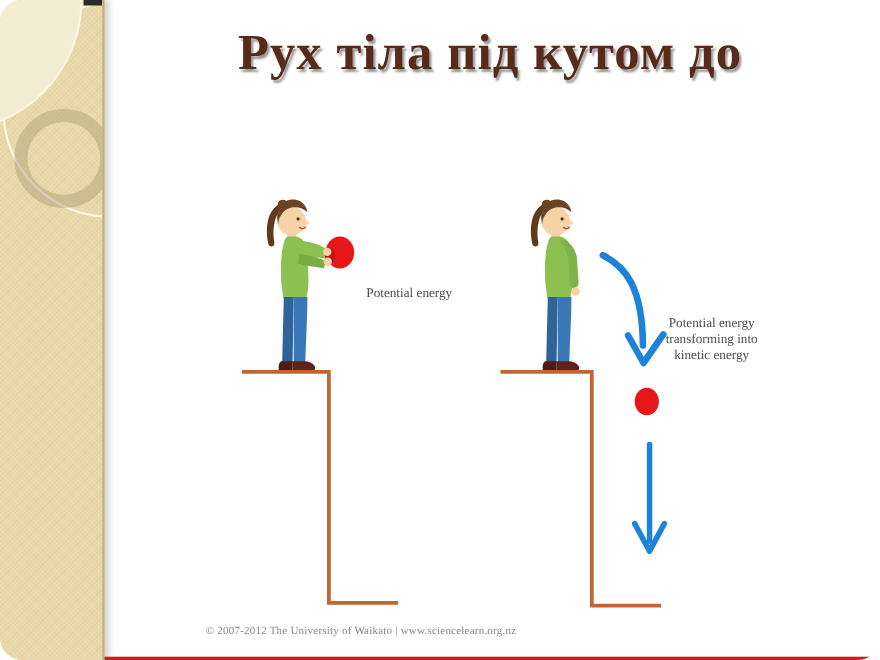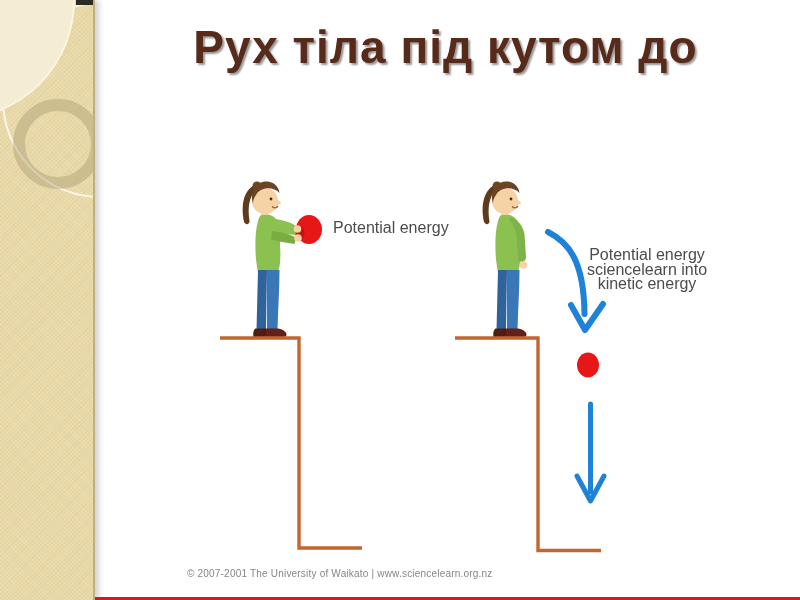--- a/index.html
+++ b/index.html
@@ -1,17 +1,17 @@
 <!DOCTYPE html>
 <html><head>
 <meta charset="utf-8">
 <style>
   html,body{margin:0;padding:0;background:#fff;}
   .slide{position:relative;width:800px;height:600px;background:#ffffff;overflow:hidden;
-         font-family:Liberation Sans, sans-serif;}
+         font-family:Liberation Serif, serif;border-radius:20px;}
 
   
   .sidebar{position:absolute;left:0;top:0;width:93px;height:600px;background:#e9d9a8;
            background-image:
              repeating-linear-gradient(45deg, rgba(255,255,255,.10) 0 1px, transparent 1px 3px),
              repeating-linear-gradient(-45deg, rgba(175,155,105,.10) 0 1px, transparent 1px 3px);
            border-right:2px solid #c0b080;box-shadow:4px 0 6px rgba(0,0,0,.18);overflow:hidden;}
   .sb-light{position:absolute;left:-165px;top:-120px;width:240px;height:240px;border-radius:50%;
             background:#f4ecd3;border:2px solid #faf5e4;box-sizing:border-box;}
   .sb-circle{position:absolute;left:2px;top:2px;width:196px;height:196px;border-radius:50%;
@@ -24,21 +24,21 @@
   .title{position:absolute;left:95px;right:4px;top:20px;text-align:center;
          font-weight:bold;font-size:46px;line-height:55px;letter-spacing:1px;
          color:#582a1a;text-shadow:2px 2px 2px rgba(125,125,125,.8);}
 
   
   .fig{position:absolute;width:100px;height:165px;}
   .figA{left:230px;top:175px;}
   .figB{left:470px;top:175px;}
   .overlay{position:absolute;left:0;top:0;}
 
-  .label{position:absolute;color:#4c4c4c;font-size:16px;line-height:14.6px;}
+  .label{position:absolute;color:#4c4c4c;font-size:12px;line-height:14.6px;margin-top:38px;}
   .label-left{left:333px;top:221px;}
   .label-right{left:583px;top:248px;width:128px;text-align:center;}
 
   .credit{position:absolute;left:187px;top:568px;font-size:10px;color:#868686;letter-spacing:.2px;}
 
   .accent{position:absolute;left:95px;right:0;bottom:0;height:3px;background:#d11a1a;}
 </style>
 </head>
 <body>
 
@@ -101,21 +101,21 @@
     <path d="M548,232 C568,242 584,260 584.5,314" stroke="#1d82d8" stroke-width="6" fill="none" stroke-linecap="round"></path>
     <path d="M571,305 L585,330 L603,304" stroke="#1d82d8" stroke-width="6" fill="none" stroke-linecap="round" stroke-linejoin="round"></path>
     <ellipse cx="588" cy="365" rx="11" ry="12.5" fill="#e81717"></ellipse>
     <path d="M590.5,404 L590.5,492" stroke="#1d82d8" stroke-width="5" stroke-linecap="round"></path>
     <path d="M577,476 L590.5,501 L604,476" stroke="#1d82d8" stroke-width="5" fill="none" stroke-linecap="round" stroke-linejoin="round"></path>
   </svg>
 
   <div class="label label-left">Potential energy</div>
   <div class="label label-right">
     <div>Potential energy</div>
-    <div>sciencelearn into</div>
+    <div>transforming into</div>
     <div>kinetic energy</div>
   </div>
 
-  <div class="credit">© 2007-2001 The University of Waikato | www.sciencelearn.org.nz</div>
+  <div class="credit">© 2007-2012 The University of Waikato | www.sciencelearn.org.nz</div>
 
   <div class="accent"></div>
 
 </div>
 
 </body></html>

